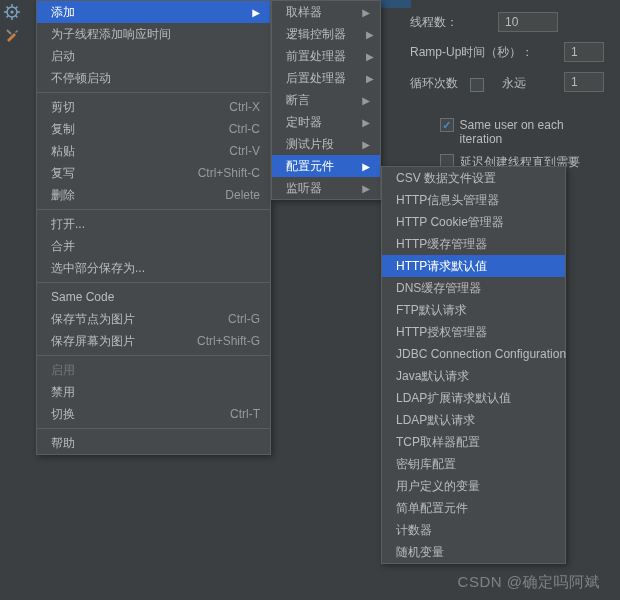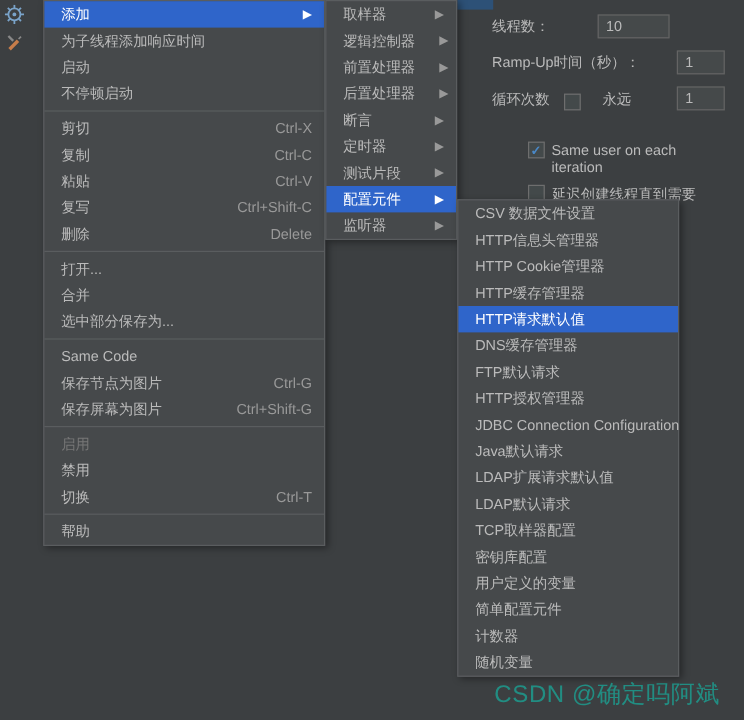--- a/index.html
+++ b/index.html
@@ -17,21 +17,21 @@
   #menu1 { left: 36px; top: 0; width: 235px; }
   #menu2 { left: 271px; top: 0; width: 110px; }
   #menu3 { left: 381px; top: 166px; width: 185px; }
   .right-panel { position: absolute; right: 0; top: 0; width: 220px; padding: 12px 16px 0 0; }
   .form-row { display: flex; align-items: center; margin-bottom: 10px; padding-left: 10px; }
   .form-label { color: #bbb; }
   .form-input { background: #45494a; border: 1px solid #646464; color: #bbb; padding: 2px 6px; margin-left: auto; margin-right: 0; }
   .checkbox-row { display: flex; padding-left: 10px; margin-bottom: 8px; color: #bbb; }
   .chk { width: 14px; height: 14px; border: 1px solid #6e6e6e; background: #43494a; margin-right: 6px; display: flex; align-items: center; justify-content: center; color: #4a88c7; font-size: 11px; }
   .chk.checked::after { content: "✓"; color: #4a88c7; font-weight: bold; }
-  .watermark { position: absolute; bottom: 8px; right: 20px; color: #14b8a6; font-size: 20px; opacity: 0.65; letter-spacing: 0.5px; }
+  .watermark { position: absolute; bottom: 8px; right: 20px; color: #a3a3a3; font-size: 15px; opacity: 0.65; letter-spacing: 0.5px; }
   .loop-row { display: flex; align-items: flex-end; padding-left: 10px; margin-bottom: 26px; gap: 12px; }
   .tab-strip { position: absolute; left: 381px; top: 0; height: 8px; width: 30px; background: #2d5177; }
 </style>
 </head>
 <body>
 
 <div class="tab-strip"></div>
 
 <div class="toolbar-icons">
   <span>

